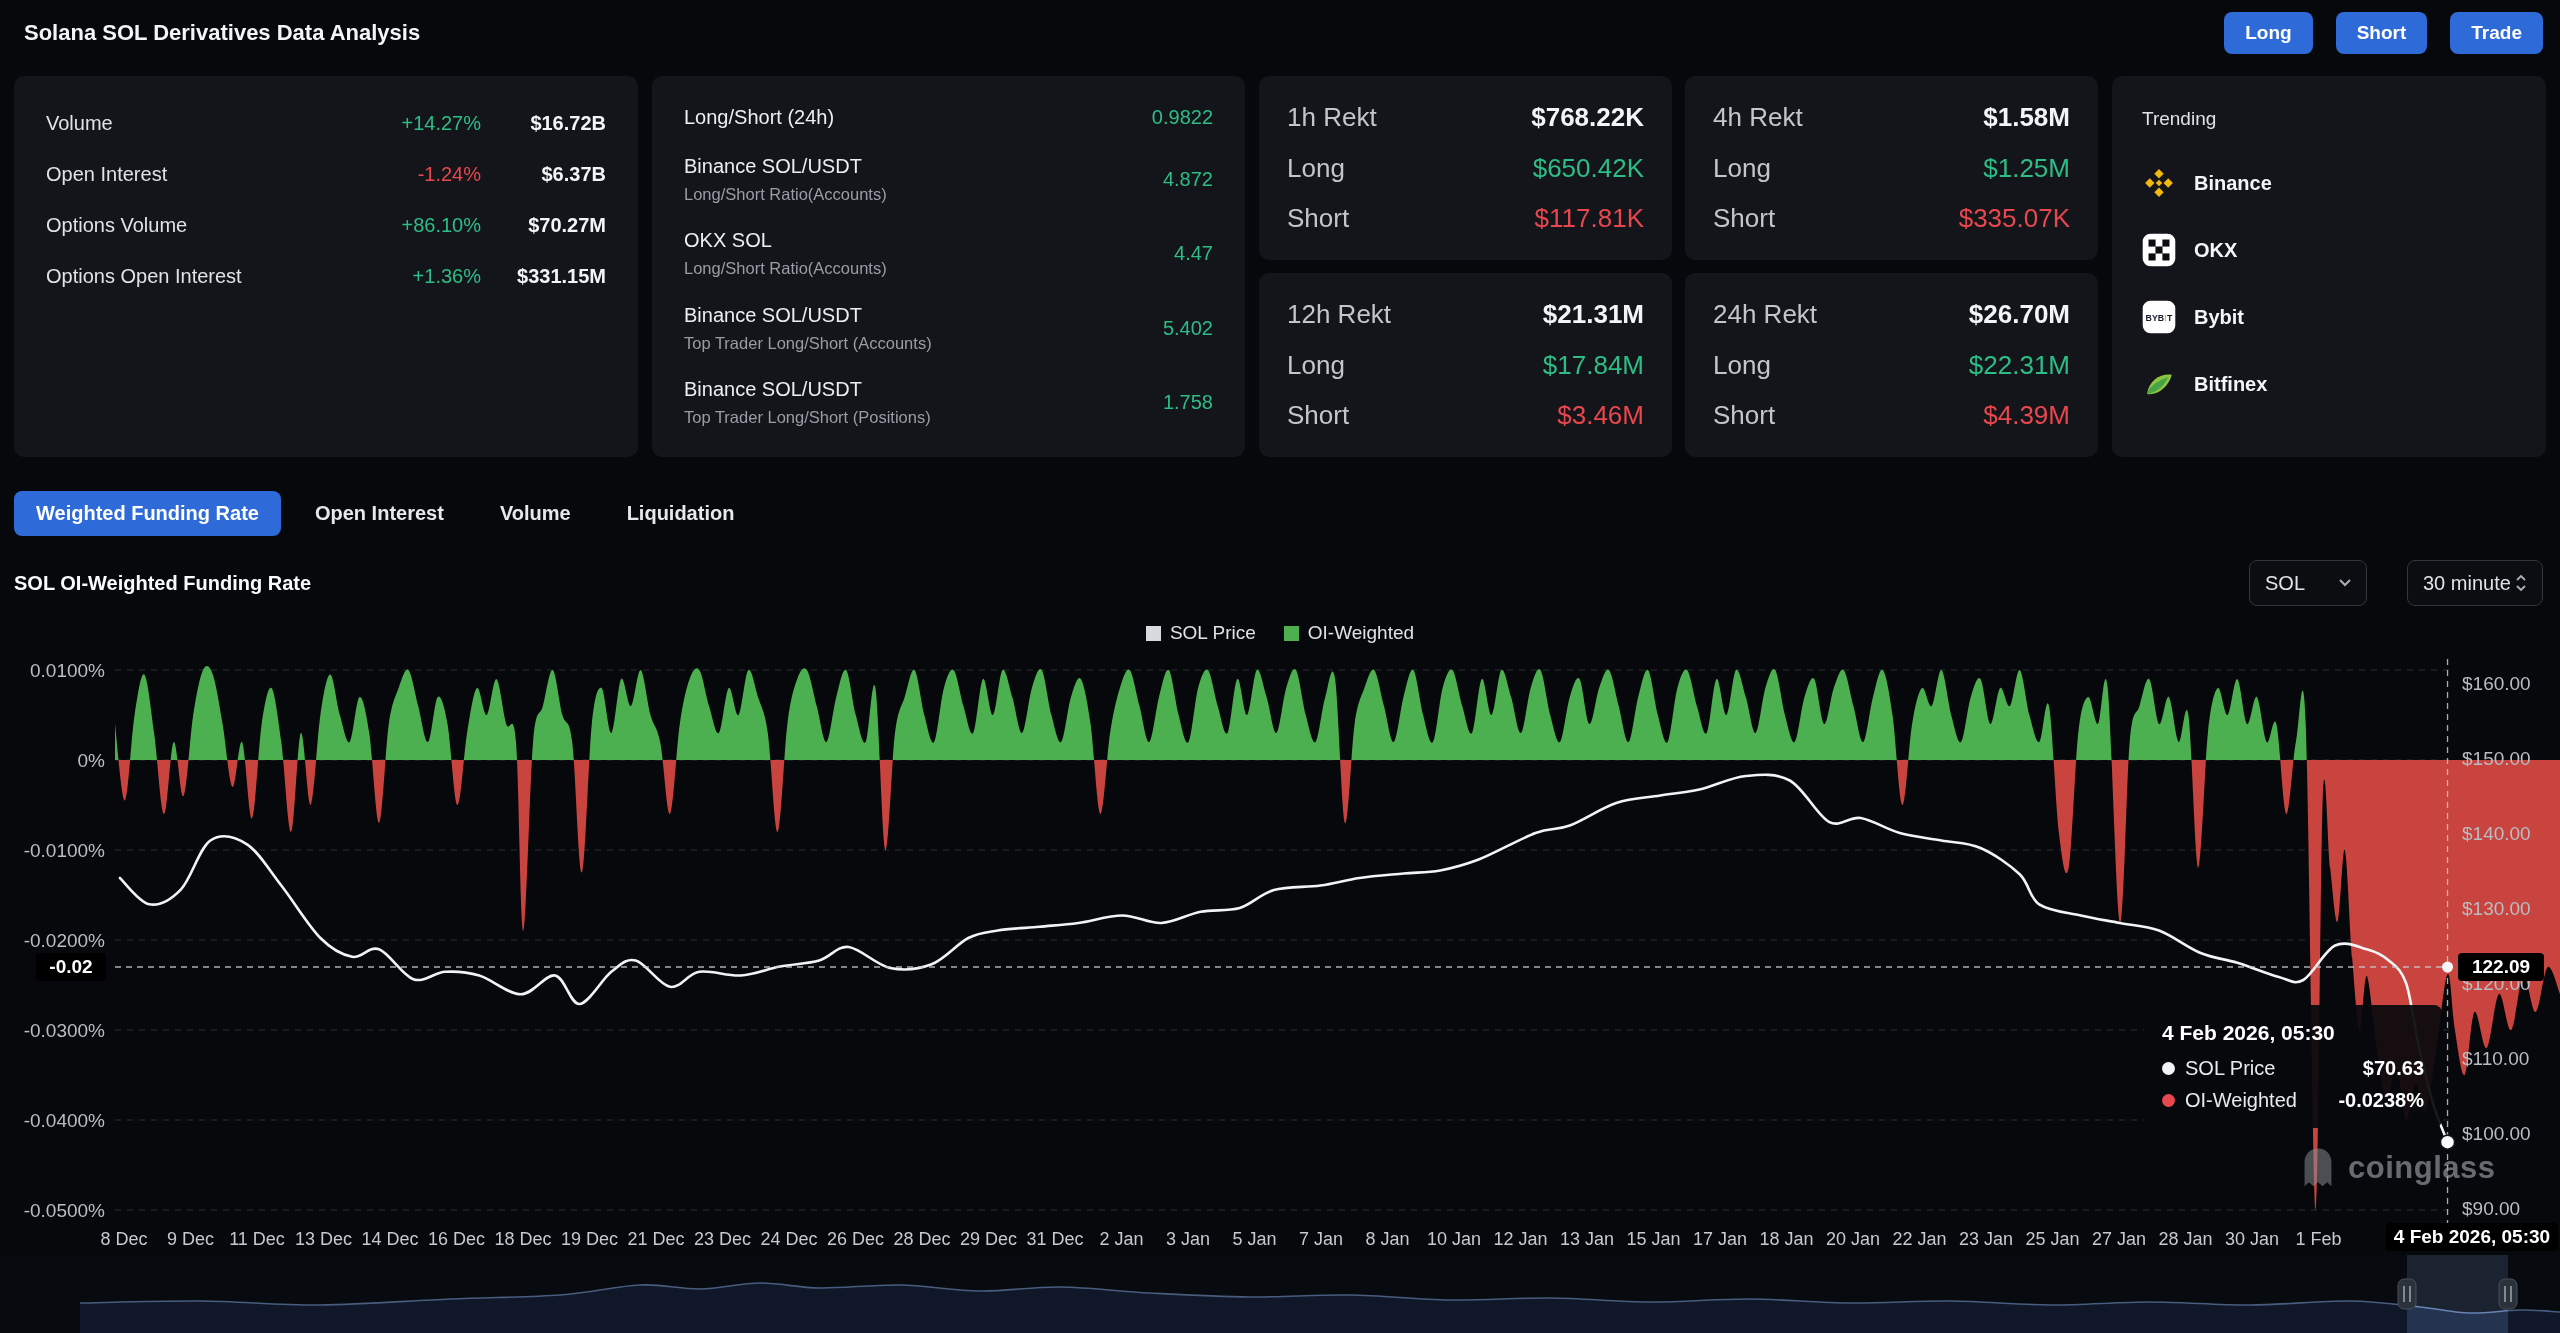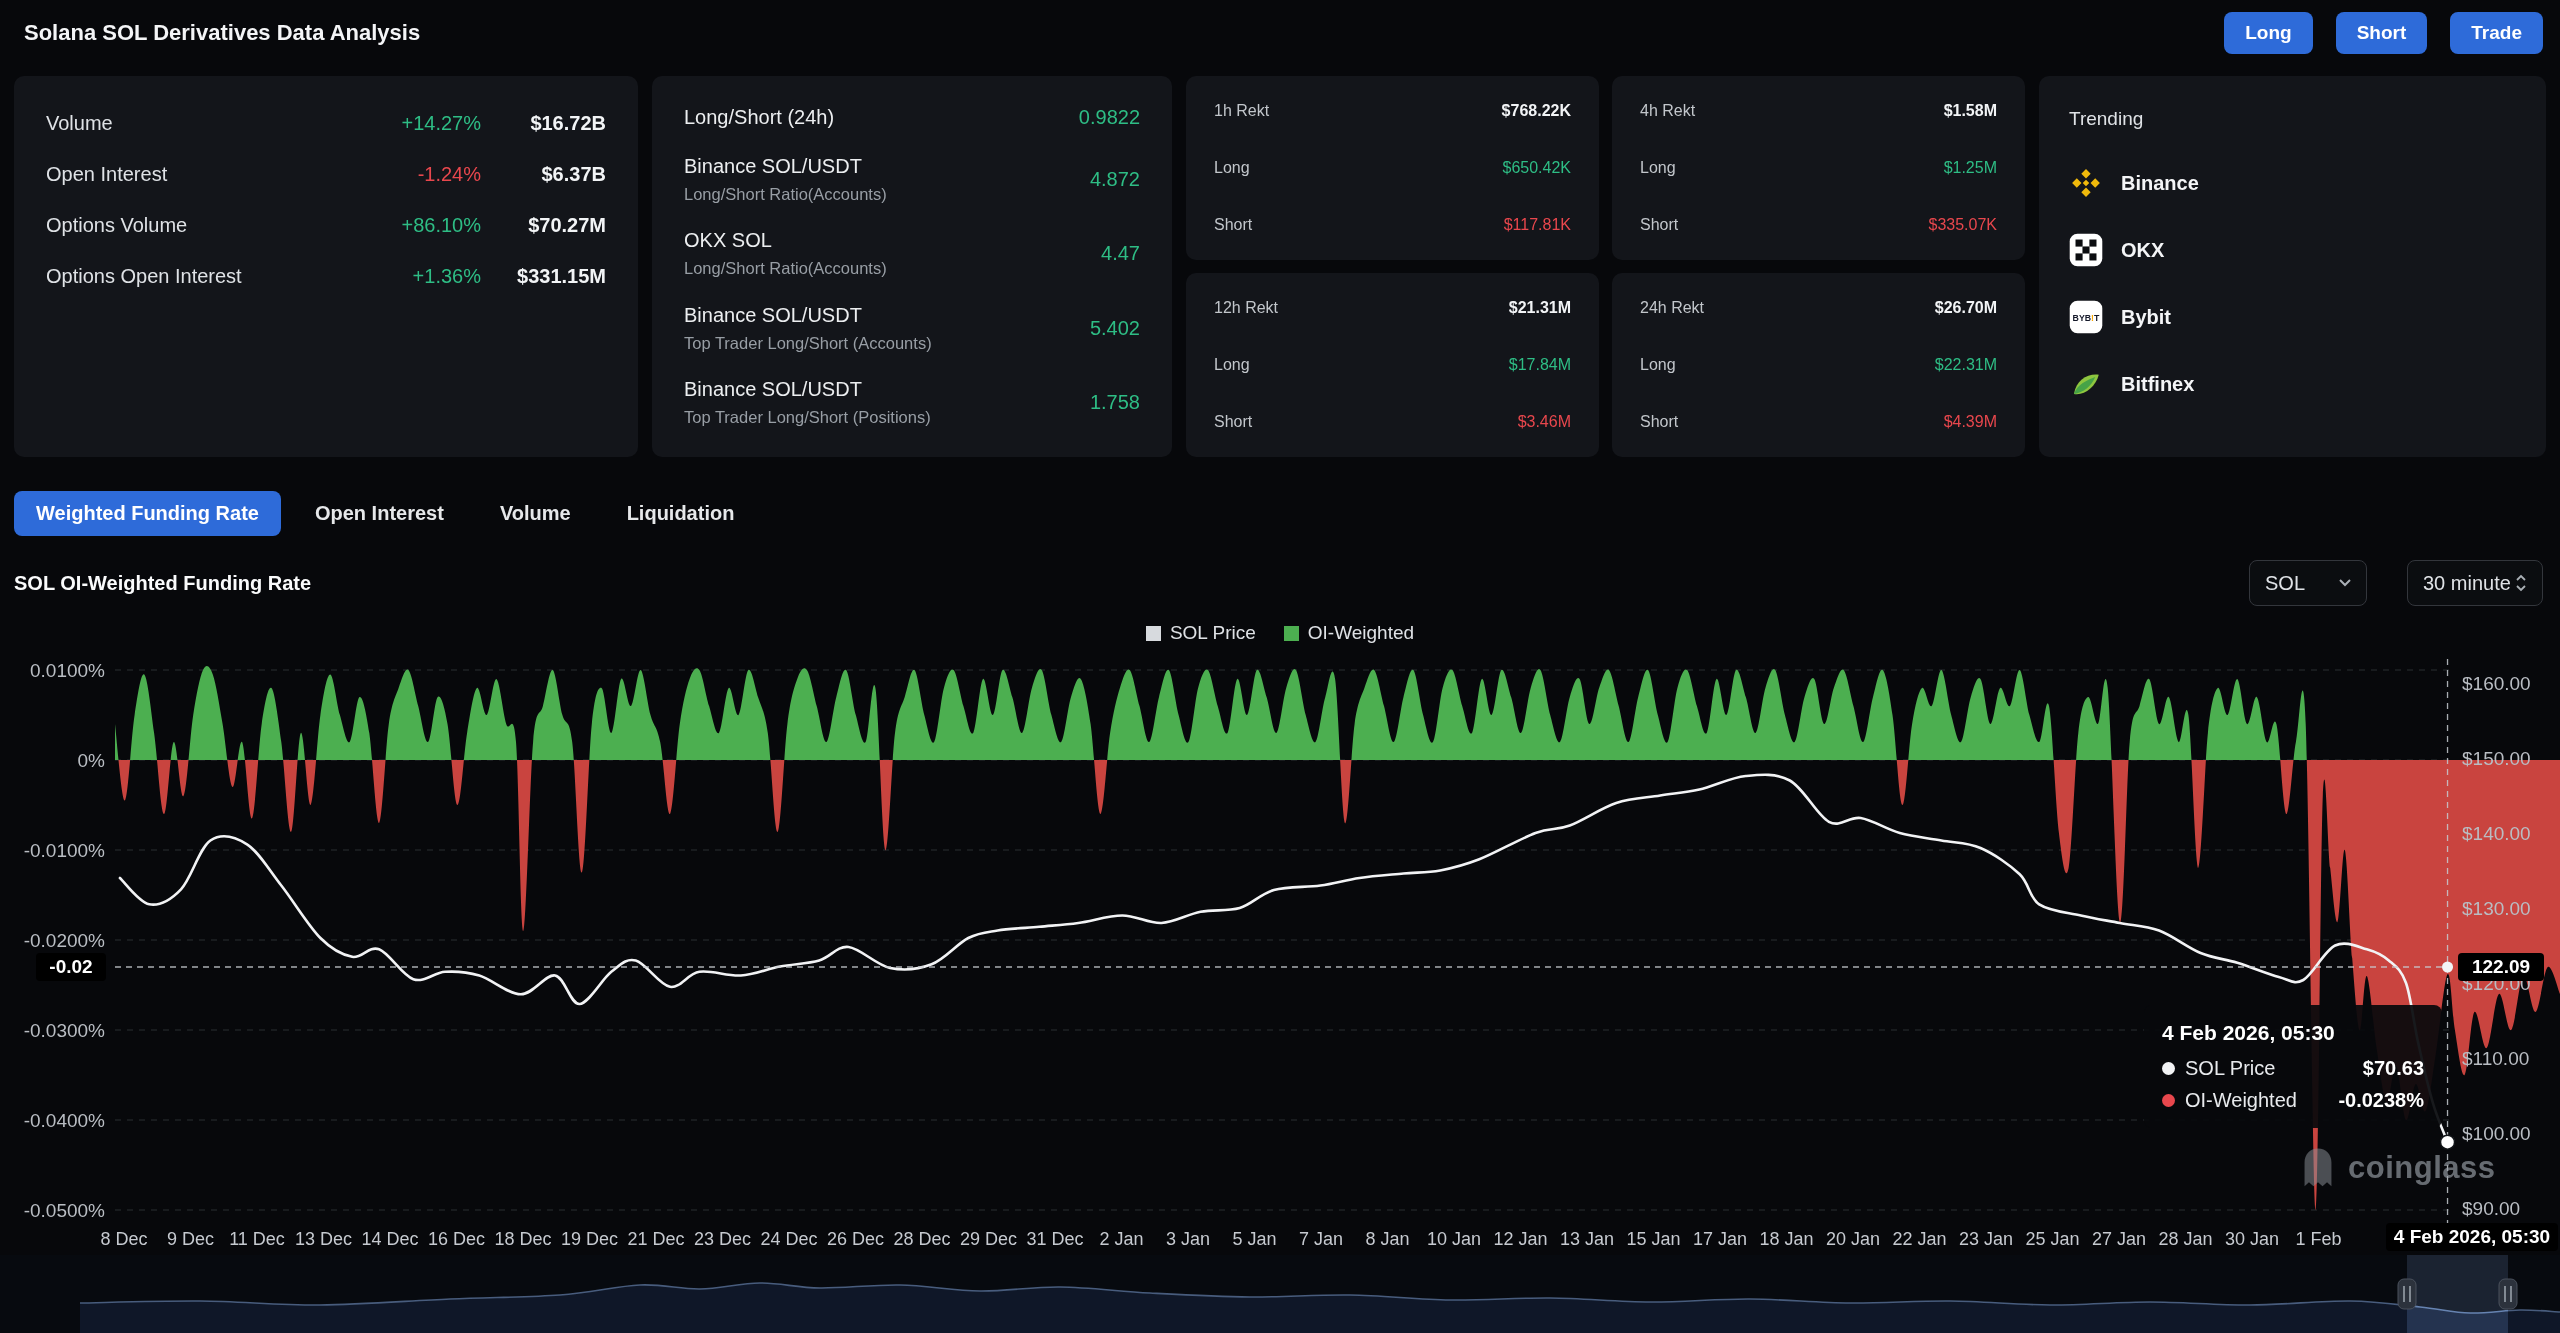--- a/index.html
+++ b/index.html
@@ -21,30 +21,30 @@
   
   .cards { display:flex; gap:14px; padding:0 14px; margin-top:22px; height:381px; }
   .card { background:#13151a; border-radius:10px; }
   .card.stats { width:624px; padding:36px 32px; display:flex; flex-direction:column; gap:28px; }
   .srow { display:flex; align-items:center; }
   .srow .lbl { flex:1; font-size:20px; color:#dfe2e6; }
   .srow .chg { width:135px; text-align:right; font-size:20px; }
   .up { color:#2ebd85; } .down { color:#e8474d; }
   .srow .val { width:125px; text-align:right; font-size:20px; font-weight:bold; color:#f2f4f6; }
 
-  .card.ls { width:520px; padding:30px 32px; display:flex; flex-direction:column; justify-content:space-between; }
+  .card.ls { width:593px; padding:30px 32px; display:flex; flex-direction:column; justify-content:space-between; }
   .lsrow { display:flex; align-items:center; }
   .lsrow .names { flex:1; }
   .main-lbl { font-size:20px; color:#eceef0; }
   .sub-lbl { font-size:16.5px; color:#989ea5; margin-top:7px; }
   .ls-val { font-size:20px; color:#2ebd85;text-align:right; }
 
   .rekt-grid { display:grid; grid-template-columns:413px 413px; grid-template-rows:184px 184px; gap:13px; }
   .card.rekt { padding:26px 28px; display:flex; flex-direction:column; justify-content:space-between; }
-  .rrow { display:flex; justify-content:space-between; align-items:center; font-size:16px; }
+  .rrow { display:flex; justify-content:space-between; align-items:center; font-size:26px; }
   .rrow .rl { color:#c2c6cb; }
   .rtot { font-weight:bold; color:#f2f4f6; }
 
   .card.trending { flex:1; padding:32px 30px; }
   .tr-title { font-size:19px; color:#dfe2e6; margin-bottom:36px; }
   .tr-item { display:flex; align-items:center; gap:18px; margin-bottom:33px; cursor:pointer; }
   .tr-item:last-child { margin-bottom:0; }
   .tr-name { font-size:20px; font-weight:bold; color:#f4f5f7; }
   .tr-ic { width:34px; height:34px; flex:none; }
 

